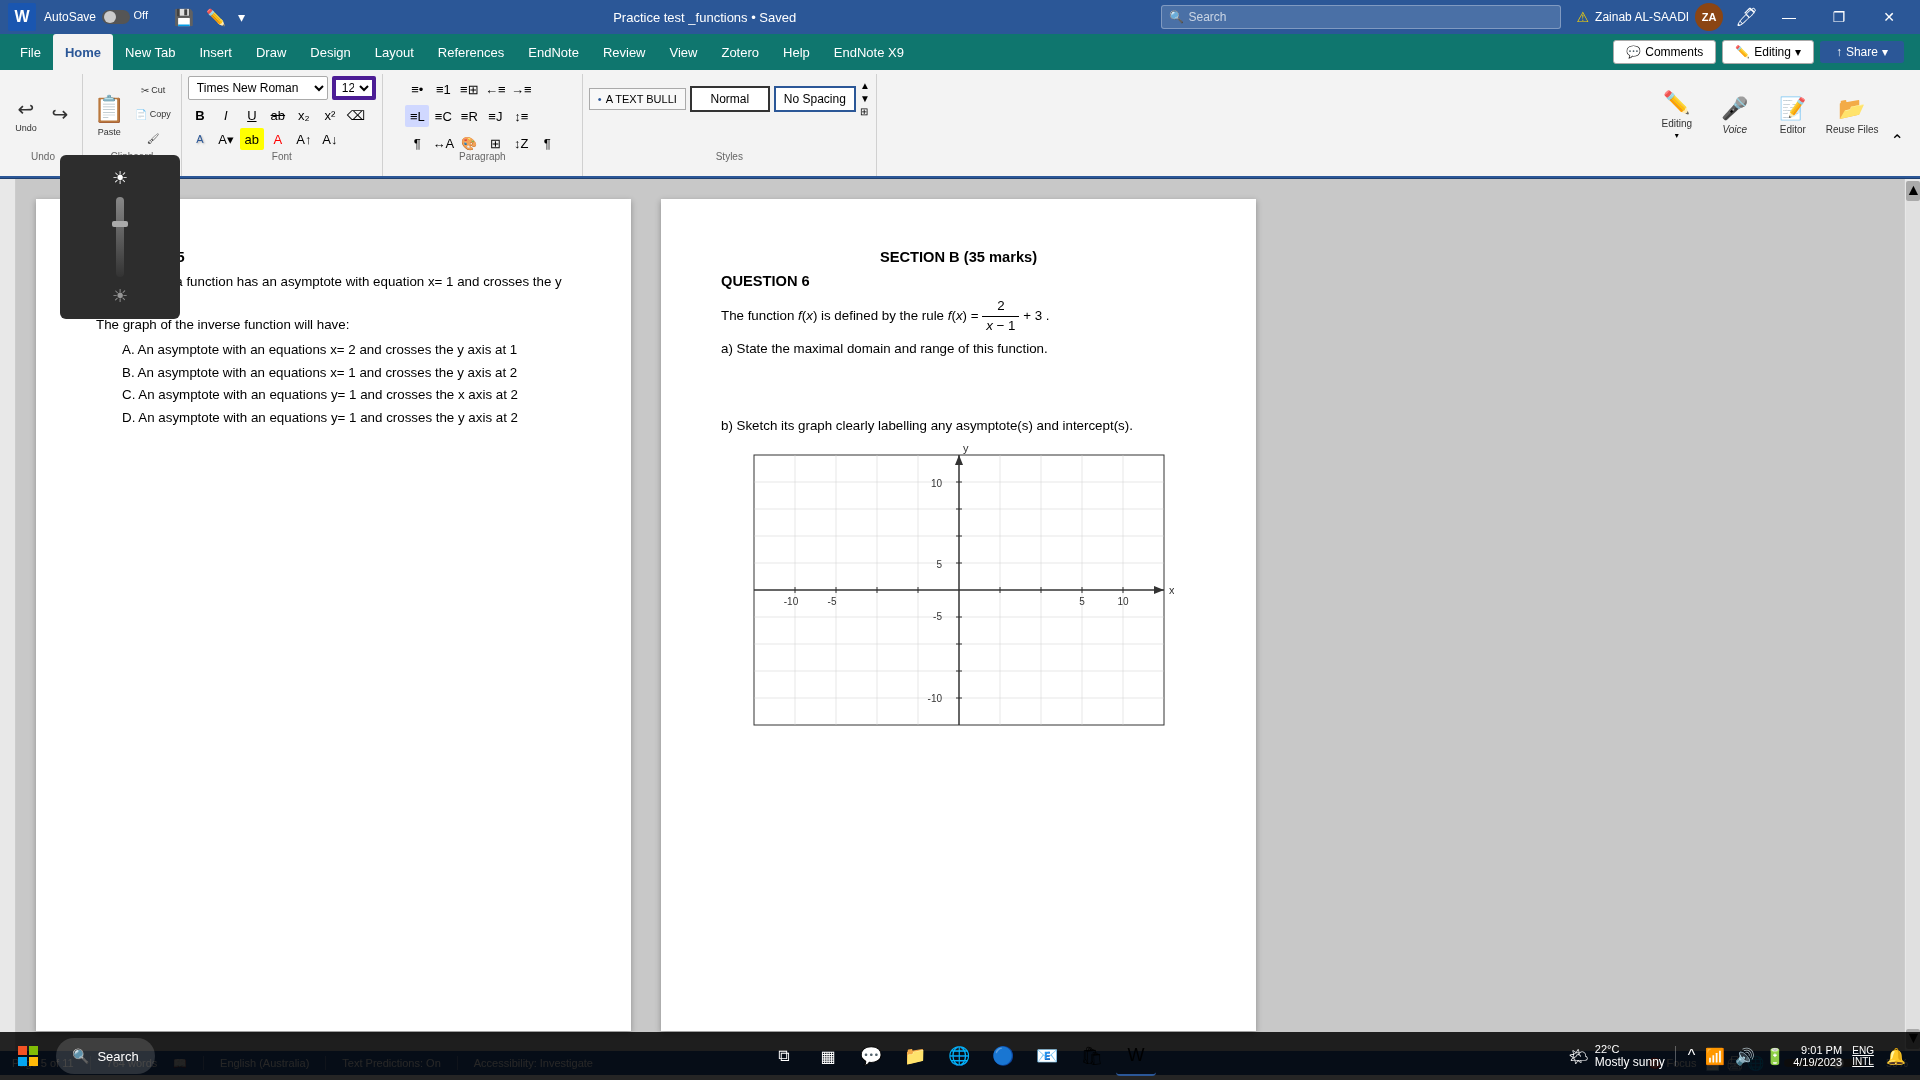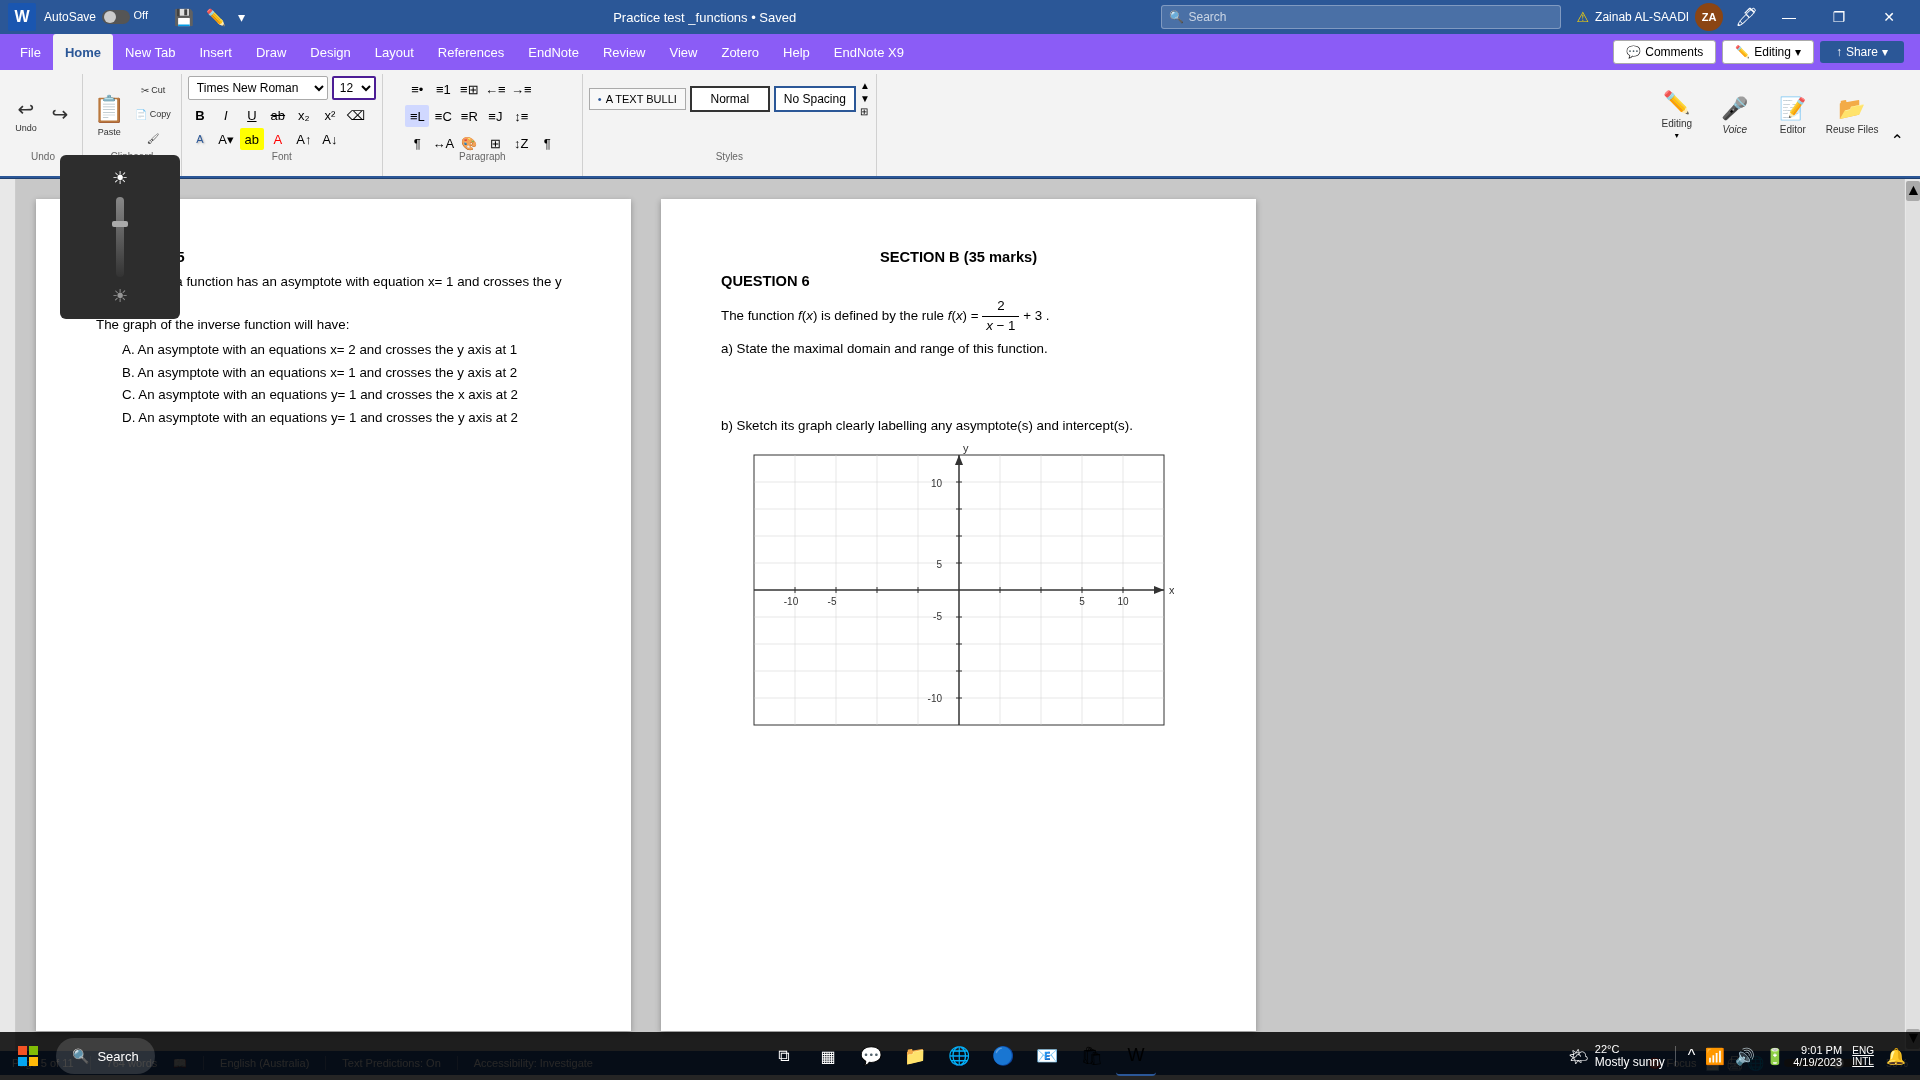--- a/index.html
+++ b/index.html
@@ -28,21 +28,21 @@
     
     #ribbon {
       background: #2b5797;
       border-bottom: 1px solid #1e3f6f;
     }
     #ribbon-tabs {
       display: flex;
       align-items: center;
       height: 36px;
       padding: 0 8px;
-      background: #8b5cf6;
+      background: #0f766e;
     }
     .ribbon-tab {
       padding: 0 12px;
       height: 36px;
       display: flex;
       align-items: center;
       color: white;
       font-size: 13px;
       cursor: pointer;
     }
@@ -88,21 +88,21 @@
       border-radius: 2px;
       min-width: 32px;
       height: 64px;
       font-size: 10px;
       color: #333;
       gap: 2px;
     }
     .rb-btn .icon { font-size: 20px; }
     .rb-btn.small { height: 22px; flex-direction: row; gap: 2px; padding: 2px 4px; }
     .font-select { width: 140px; height: 24px; font-size: 12px; border: 1px solid #aaa; border-radius: 2px; padding: 0 4px; background: white; }
-    .size-select { width: 44px; height: 24px; font-size: 12px; border: 2px solid #4c1d95; border-radius: 2px; padding: 0 2px; background: white; }
+    .size-select { width: 44px; height: 24px; font-size: 12px; border: 4px solid #4c1d95; border-radius: 2px; padding: 0 2px; background: white; }
     .font-row { display: flex; gap: 4px; margin-bottom: 2px; }
     .fmt-btn { width: 24px; height: 22px; border: 1px solid transparent; background: transparent; cursor: pointer; font-size: 13px; border-radius: 2px; display: flex; align-items: center; justify-content: center; }
     .fmt-row { display: flex; gap: 2px; margin-top: 2px; }
 
     
     .right-section {
       display: flex;
       align-items: center;
       margin-left: auto;
       gap: 8px;

